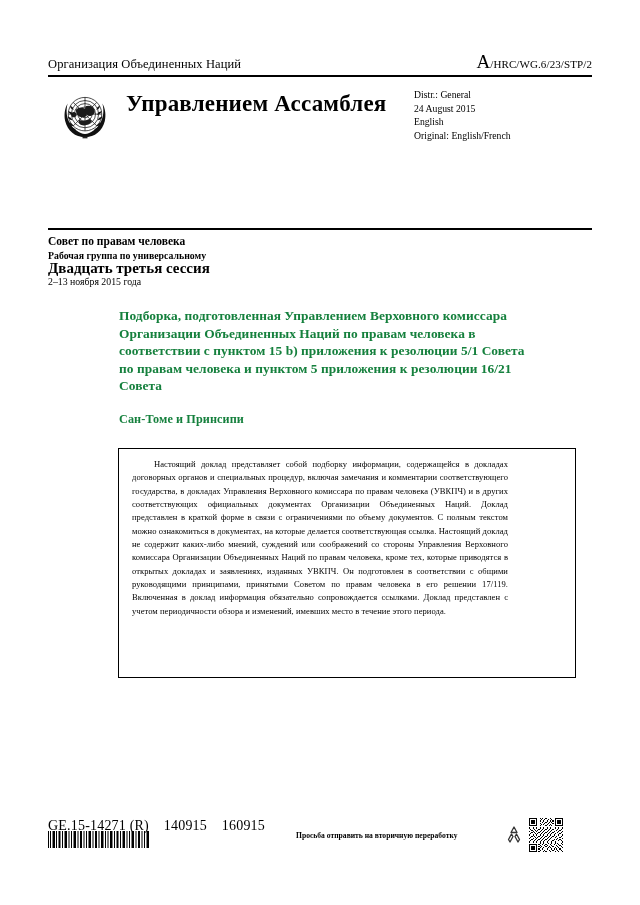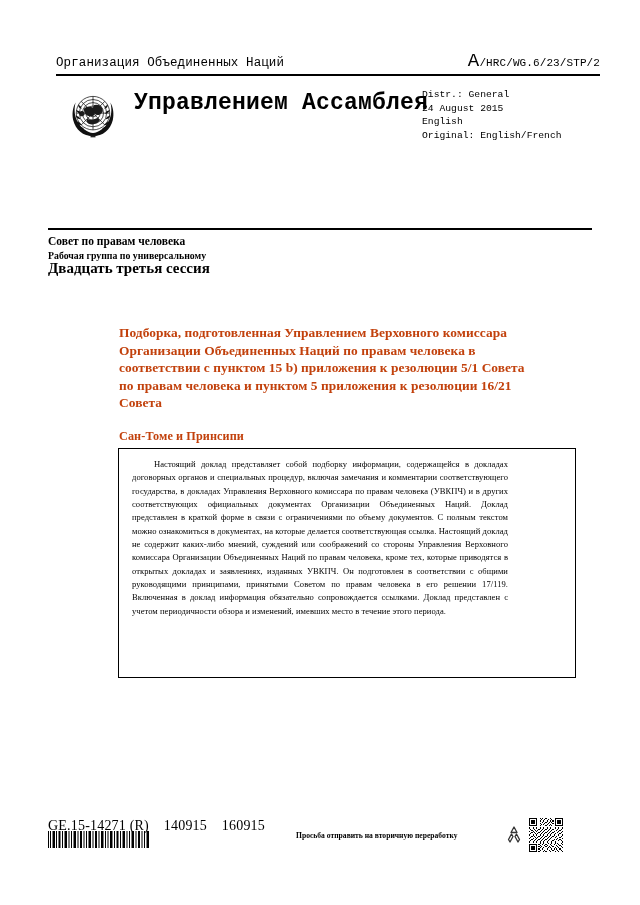--- a/index.html
+++ b/index.html
@@ -15,24 +15,23 @@
     width: 640px;
     height: 905px;
     background: #ffffff;
     overflow: hidden;
     box-sizing: border-box;
   }
 
   
   .header {
     position: absolute;
-    left: 56px;
+    left: 48px;
     top: 52px;
     width: 544px;
-    font-family: Liberation Mono, monospace;
   }
   .header-top {
     display: flex;
     align-items: baseline;
     justify-content: space-between;
     padding-bottom: 3px;
   }
   .org-name {
     font-size: 12.5px;
     letter-spacing: 0.1px;
@@ -115,23 +114,23 @@
   }
   .council-dates {
     font-size: 9.8px;
     line-height: 13.4px;
   }
 
   
   .title-block {
     position: absolute;
     left: 119px;
-    top: 324px;
+    top: 307px;
     width: 420px;
-    color: #c2410c;
+    color: #15803d;
   }
   .main-title {
     font-size: 13.4px;
     font-weight: bold;
     line-height: 17.6px;
     letter-spacing: 0.05px;
   }
   .country-title {
     font-size: 12.2px;
     font-weight: bold;
@@ -265,20 +264,21 @@
       <div>English</div>
       <div>Original: English/French</div>
     </div>
   </div>
 
   <div class="rule-council"></div>
   <div class="council-block">
     <div class="council-name">Совет по правам человека</div>
     <div class="council-sub">Рабочая группа по универсальному</div>
     <div class="council-session">Двадцать третья сессия</div>
+    <div class="council-dates">2–13 ноября 2015 года</div>
   </div>
 
   <div class="title-block">
     <div class="main-title">Подборка, подготовленная Управлением Верховного комиссара Организации Объединенных Наций по правам человека в соответствии с пунктом 15 b) приложения к резолюции 5/1 Совета по правам человека и пунктом 5 приложения к резолюции 16/21 Совета</div>
     <div class="country-title">Сан-Томе и Принсипи</div>
   </div>
 
   <div class="summary-box">
     <div class="summary-text">Настоящий доклад представляет собой подборку информации, содержащейся в докладах договорных органов и специальных процедур, включая замечания и комментарии соответствующего государства, в докладах Управления Верховного комиссара по правам человека (УВКПЧ) и в других соответствующих официальных документах Организации Объединенных Наций. Доклад представлен в краткой форме в связи с ограничениями по объему документов. С полным текстом можно ознакомиться в документах, на которые делается соответствующая ссылка. Настоящий доклад не содержит каких-либо мнений, суждений или соображений со стороны Управления Верховного комиссара Организации Объединенных Наций по правам человека, кроме тех, которые приводятся в открытых докладах и заявлениях, изданных УВКПЧ. Он подготовлен в соответствии с общими руководящими принципами, принятыми Советом по правам человека в его решении 17/119. Включенная в доклад информация обязательно сопровождается ссылками. Доклад представлен с учетом периодичности обзора и изменений, имевших место в течение этого периода.</div>
   </div>

